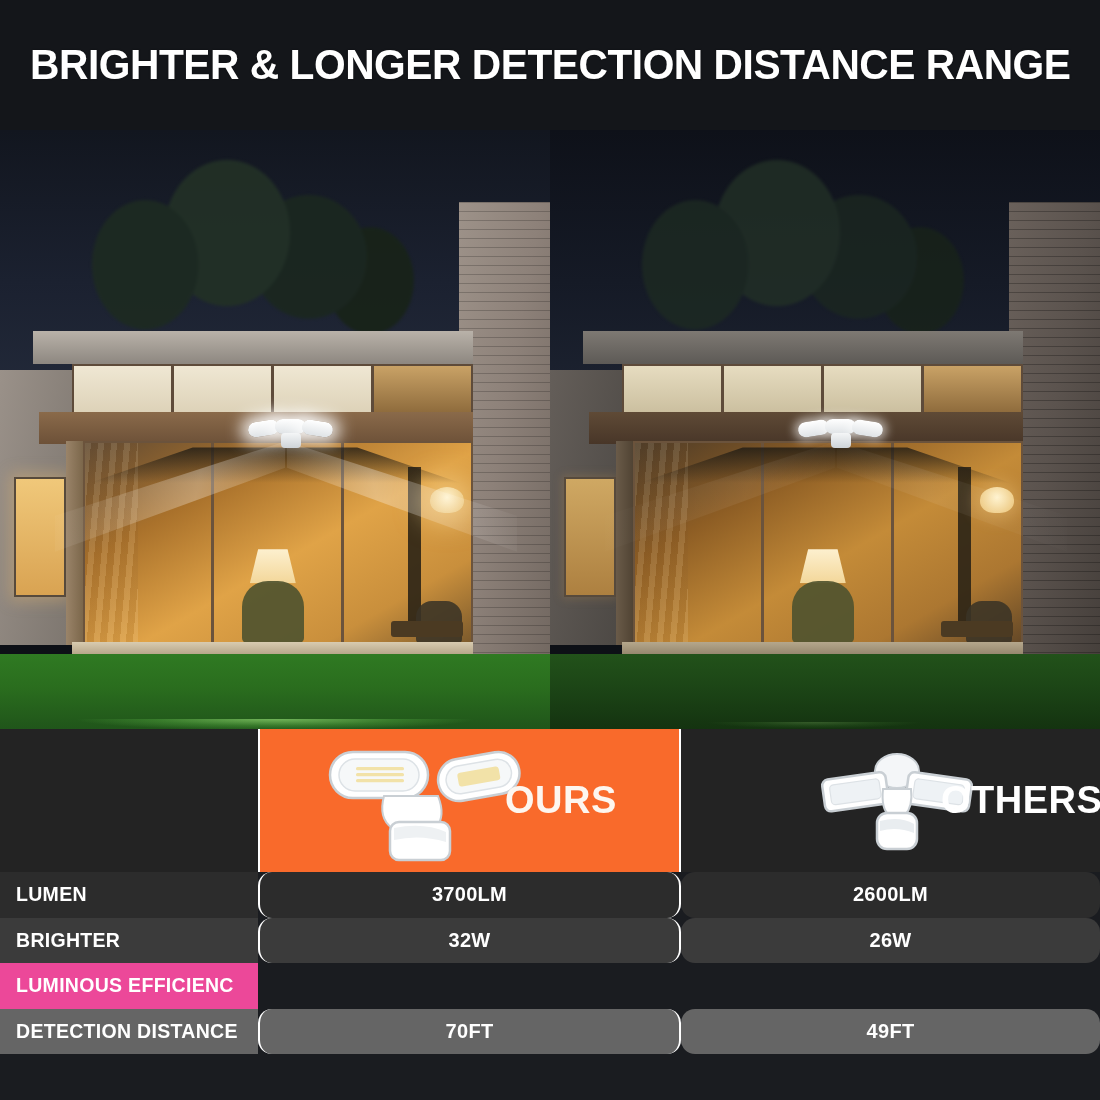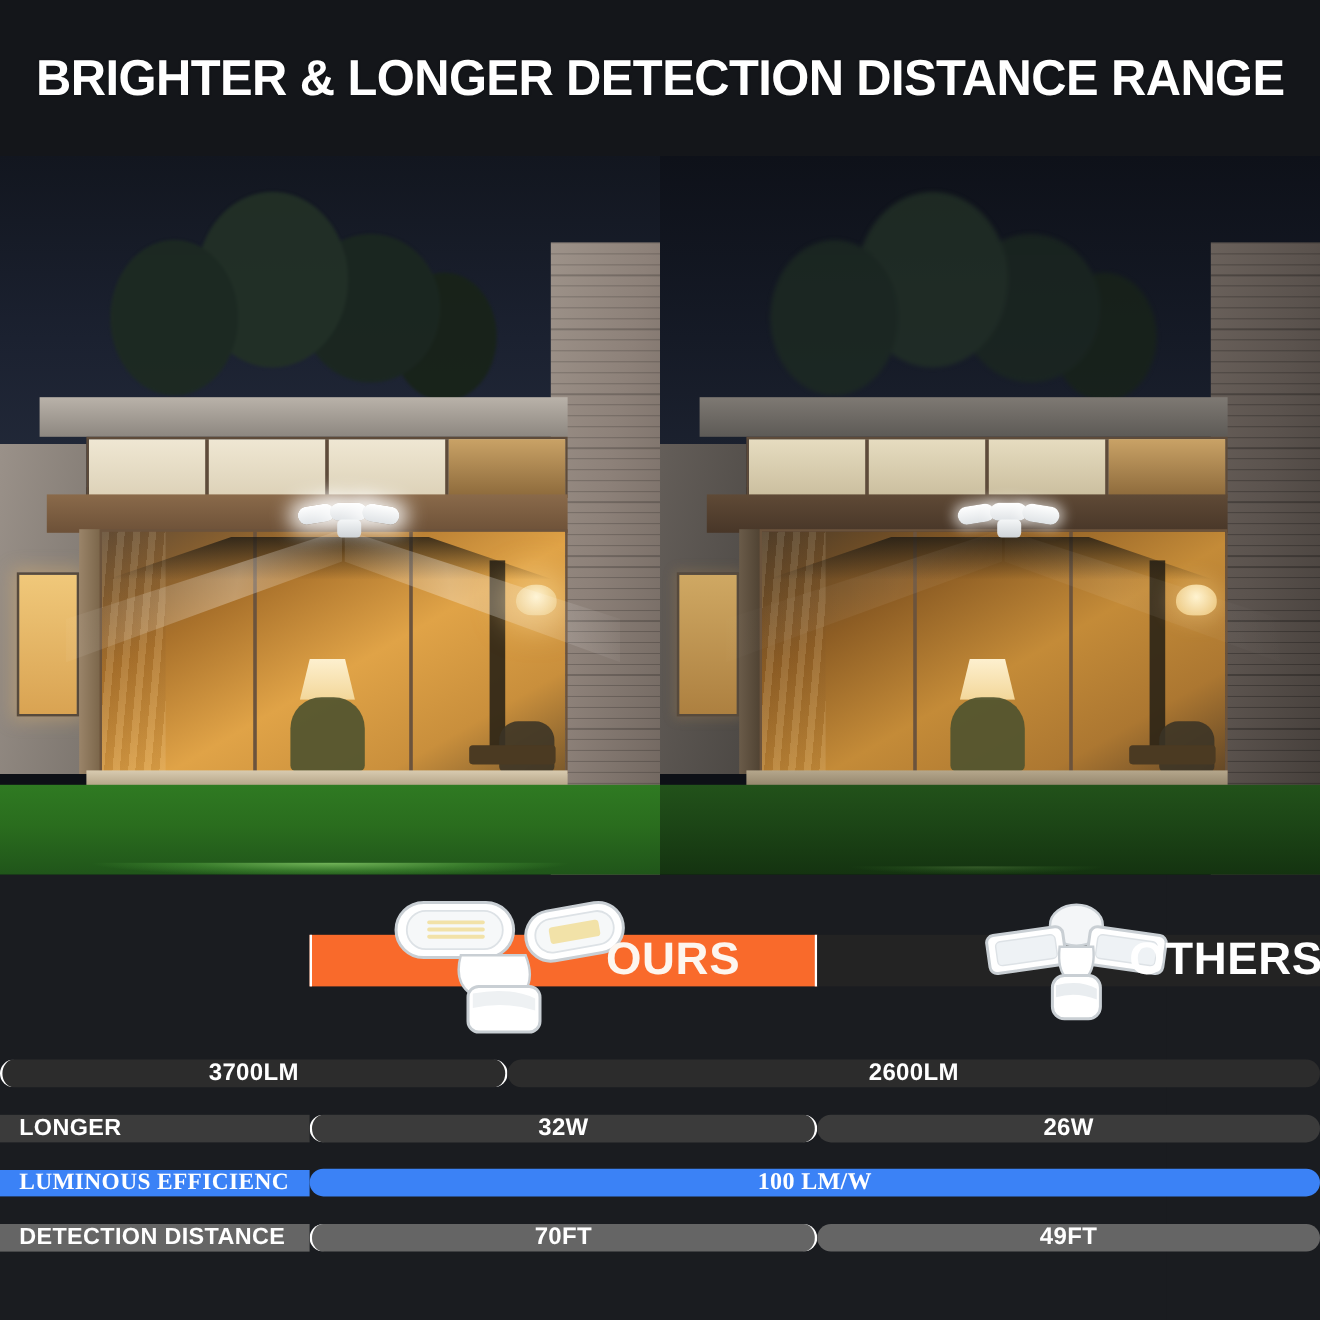--- a/index.html
+++ b/index.html
@@ -351,21 +351,20 @@
   .table {
     position: absolute;
     left: 0; top: 729px;
     width: 1100px;
     height: 371px;
     z-index: 6;
   }
   .trow {
     display: flex;
     width: 1100px;
-    align-items: center;
   }
   .trow .c-label {
     width: 258px;
     flex: 0 0 258px;
     display: flex;
     align-items: center;
     padding-left: 16px;
   }
   .trow .c-ours {
     width: 423px;
@@ -424,21 +423,21 @@
   .drow .c-others {
     font-size: 20px;
     font-weight: bold;
     color: #ffffff;
     letter-spacing: 0.3px;
   }
   .drow .c-ours, .drow .c-others { font-weight: bold; border-radius: 14px; }
 
   .r0 .c-label, .r0 .c-ours, .r0 .c-others { background: #2c2c2c; }
   .r1 .c-label, .r1 .c-ours, .r1 .c-others { background: #3b3b3b; }
-  .r2 .c-label, .r2 .c-ours, .r2 .c-others { background: #3b82f6; font-family: Liberation Serif, serif; }
+  .r2 .c-label, .r2 .c-ours, .r2 .c-others { background: #ec4899; }
   .r3 .c-label, .r3 .c-ours, .r3 .c-others { background: #656565; }
   .r4 .c-label, .r4 .c-ours, .r4 .c-others { background: #8d8d8d; }
 
   .drow .c-label { font-size: 19.5px; }
 </style>
 </head>
 <body>
 
 <div class="poster">
 
@@ -589,33 +588,33 @@
           <path d="M70 44 q-2 20 6 26 h16 q8 -8 6 -26 z" fill="#ffffff" stroke="#c9cfd4" stroke-width="2"></path>
 
           <rect x="64" y="68" width="40" height="36" rx="10" fill="#ffffff" stroke="#c9cfd4" stroke-width="2.5"></rect>
           <path d="M67 76 q20 -5 34 3 l0 9 q-17 -7 -34 -2 z" fill="#e9edf0"></path>
         </svg>
         <span class="brand-label brand-others">OTHERS</span>
       </div>
     </div>
 
     <div class="trow drow r0">
+      <div class="c-label">LUMEN</div>
       <div class="c-ours">3700LM</div>
       <div class="c-others">2600LM</div>
     </div>
 
     <div class="trow drow r1">
-      <div class="c-label">LONGER</div>
+      <div class="c-label">BRIGHTER</div>
       <div class="c-ours">32W</div>
       <div class="c-others">26W</div>
     </div>
 
     <div class="trow drow r2">
       <div class="c-label">LUMINOUS EFFICIENC</div>
-      <div class="c-others">100 LM/W</div>
     </div>
 
     <div class="trow drow r3">
       <div class="c-label">DETECTION DISTANCE</div>
       <div class="c-ours">70FT</div>
       <div class="c-others">49FT</div>
     </div>
 
     <div class="trow drow r4">
     </div>

